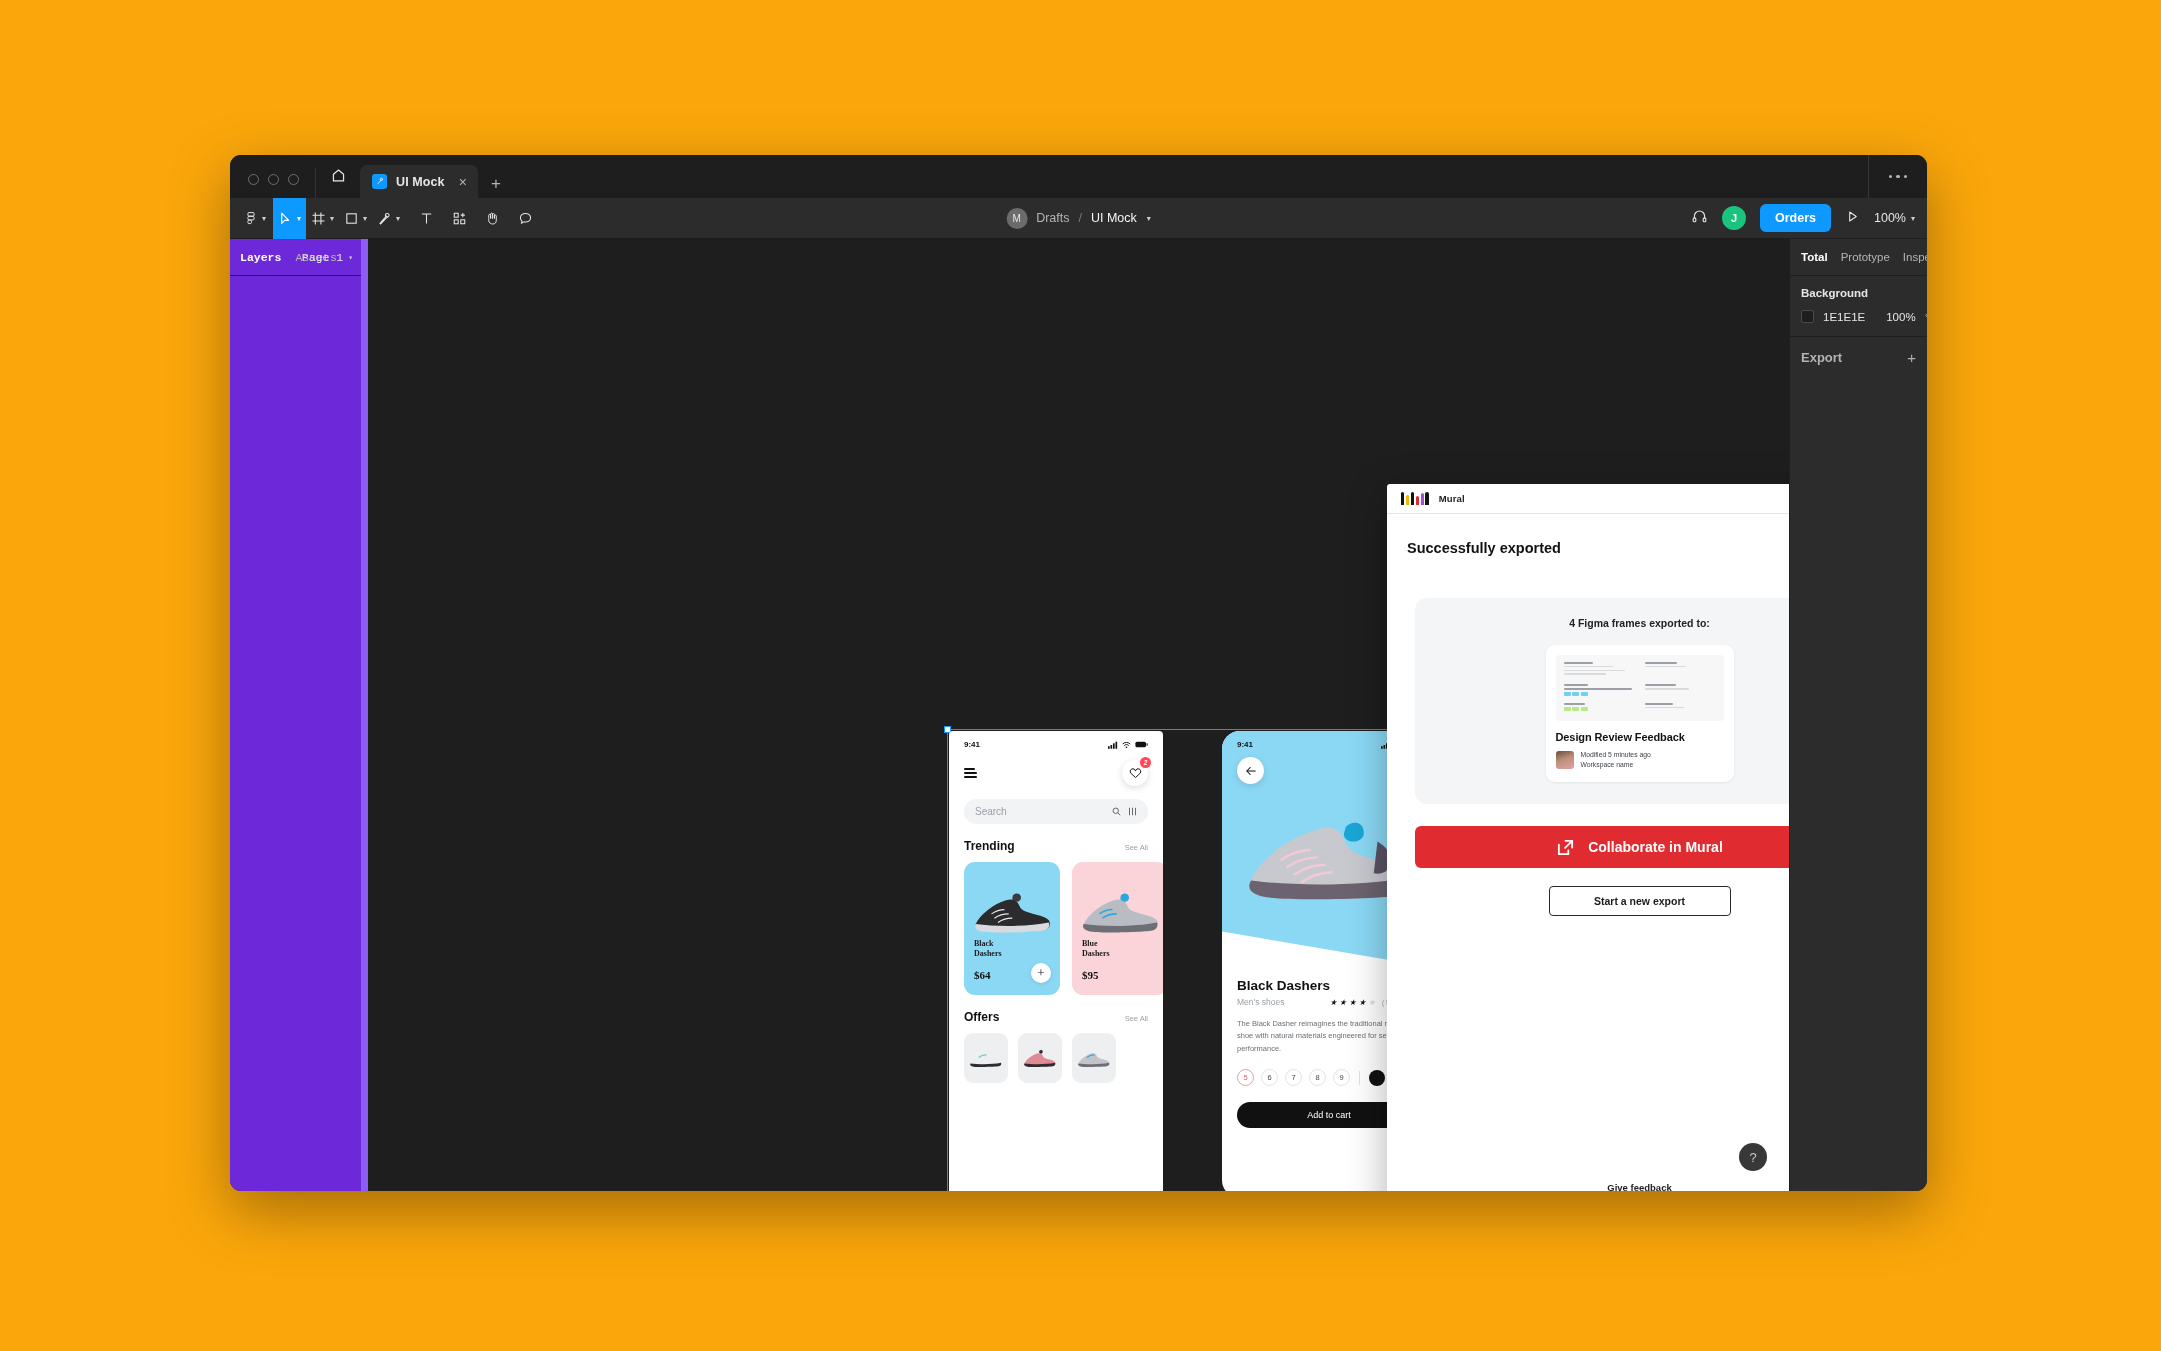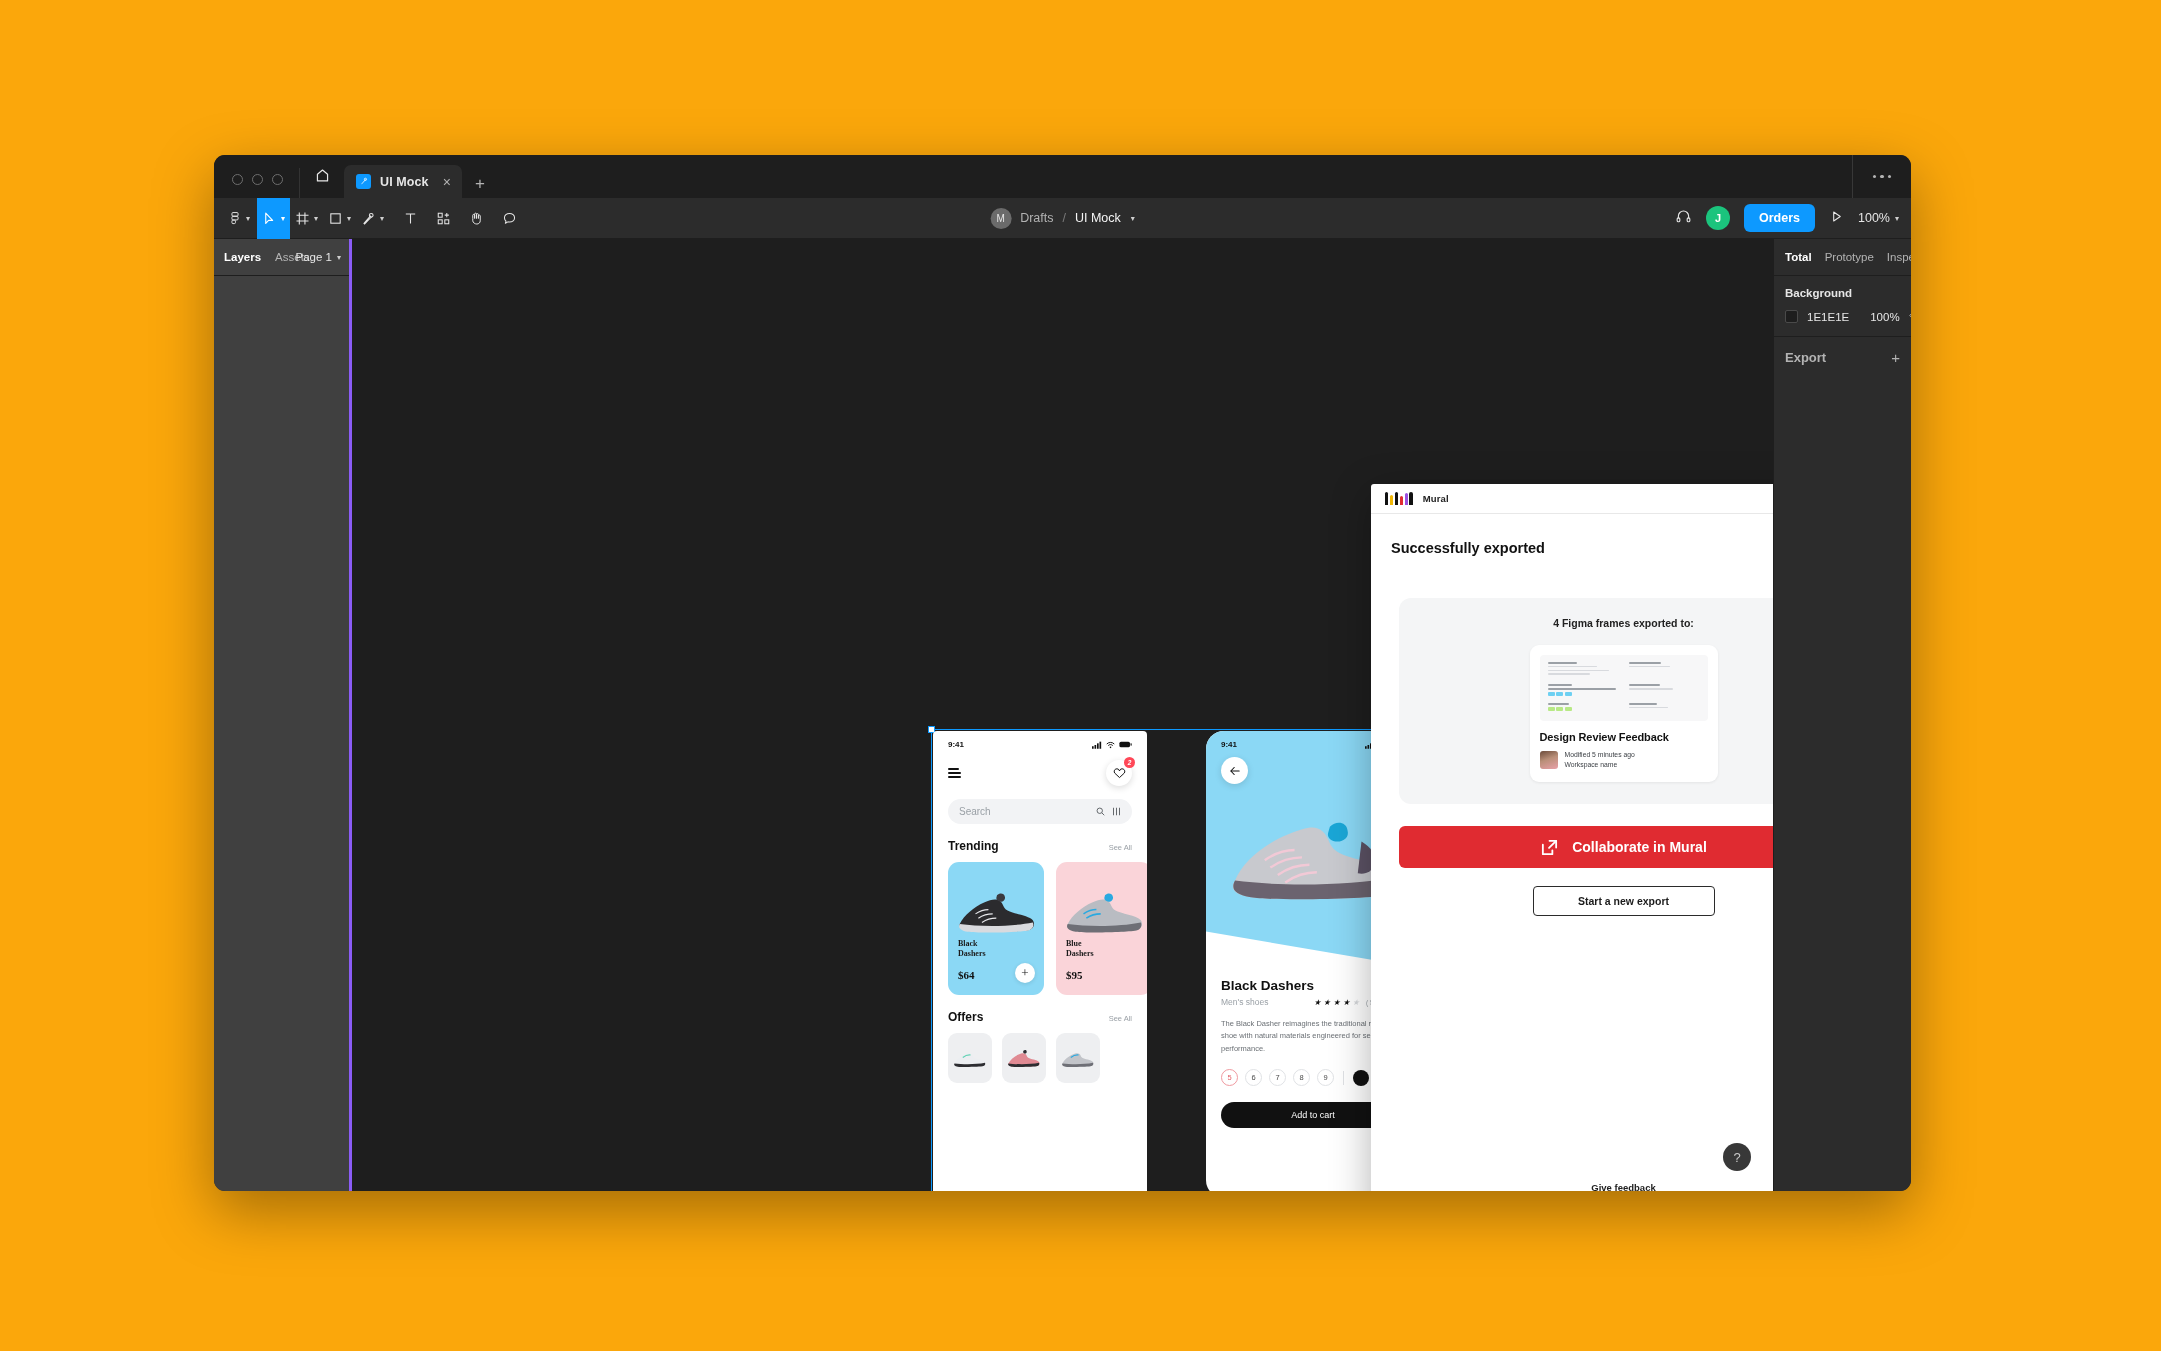--- a/index.html
+++ b/index.html
@@ -6,21 +6,21 @@
   html, body {
     width: 2161px; height: 1351px;
     background: #FBA70B;
     font-family: "Liberation Sans", sans-serif;
     overflow: hidden;
   }
 
   
   .figma-window {
     position: absolute;
-    left: 214px; top: 155px;
+    left: 230px; top: 155px;
     width: 1697px; height: 1036px;
     background: #2C2C2C;
     border-radius: 11px;
     overflow: hidden;
     box-shadow: 0 20px 60px rgba(0,0,0,.35);
   }
 
   
   .titlebar {
     position: relative;
@@ -117,22 +117,23 @@
   .share-btn {
     background: #0D99FF; color:#fff;
     font-size: 12.5px; font-weight: 600;
     padding: 7px 15px; border-radius: 6px;
   }
   .zoom-level { color:#E6E6E6; font-size:12.5px; display:flex;align-items:center;gap:4px; }
 
   
   .workarea { position: relative; height: calc(100% - 84px); display: flex; }
   .left-panel {
-    width: 138px; background: #404040;
-    border-right: 3px solid #8b5cf6;
+    width: 138px; background: #6d28d9;
+    border-right: 7px solid #8b5cf6;
+    font-family: Liberation Mono, monospace;
   }
   .lp-tabs {
     height: 37px; display:flex; align-items:center;
     padding: 0 10px; gap: 14px;
     border-bottom: 1px solid #1E1E1E;
     position: relative;
   }
   .lp-tab { font-size: 11.5px; color:#B3B3B3; font-weight:500; }
   .lp-tab.active { color:#FFFFFF; font-weight:700; }
   .lp-page {

